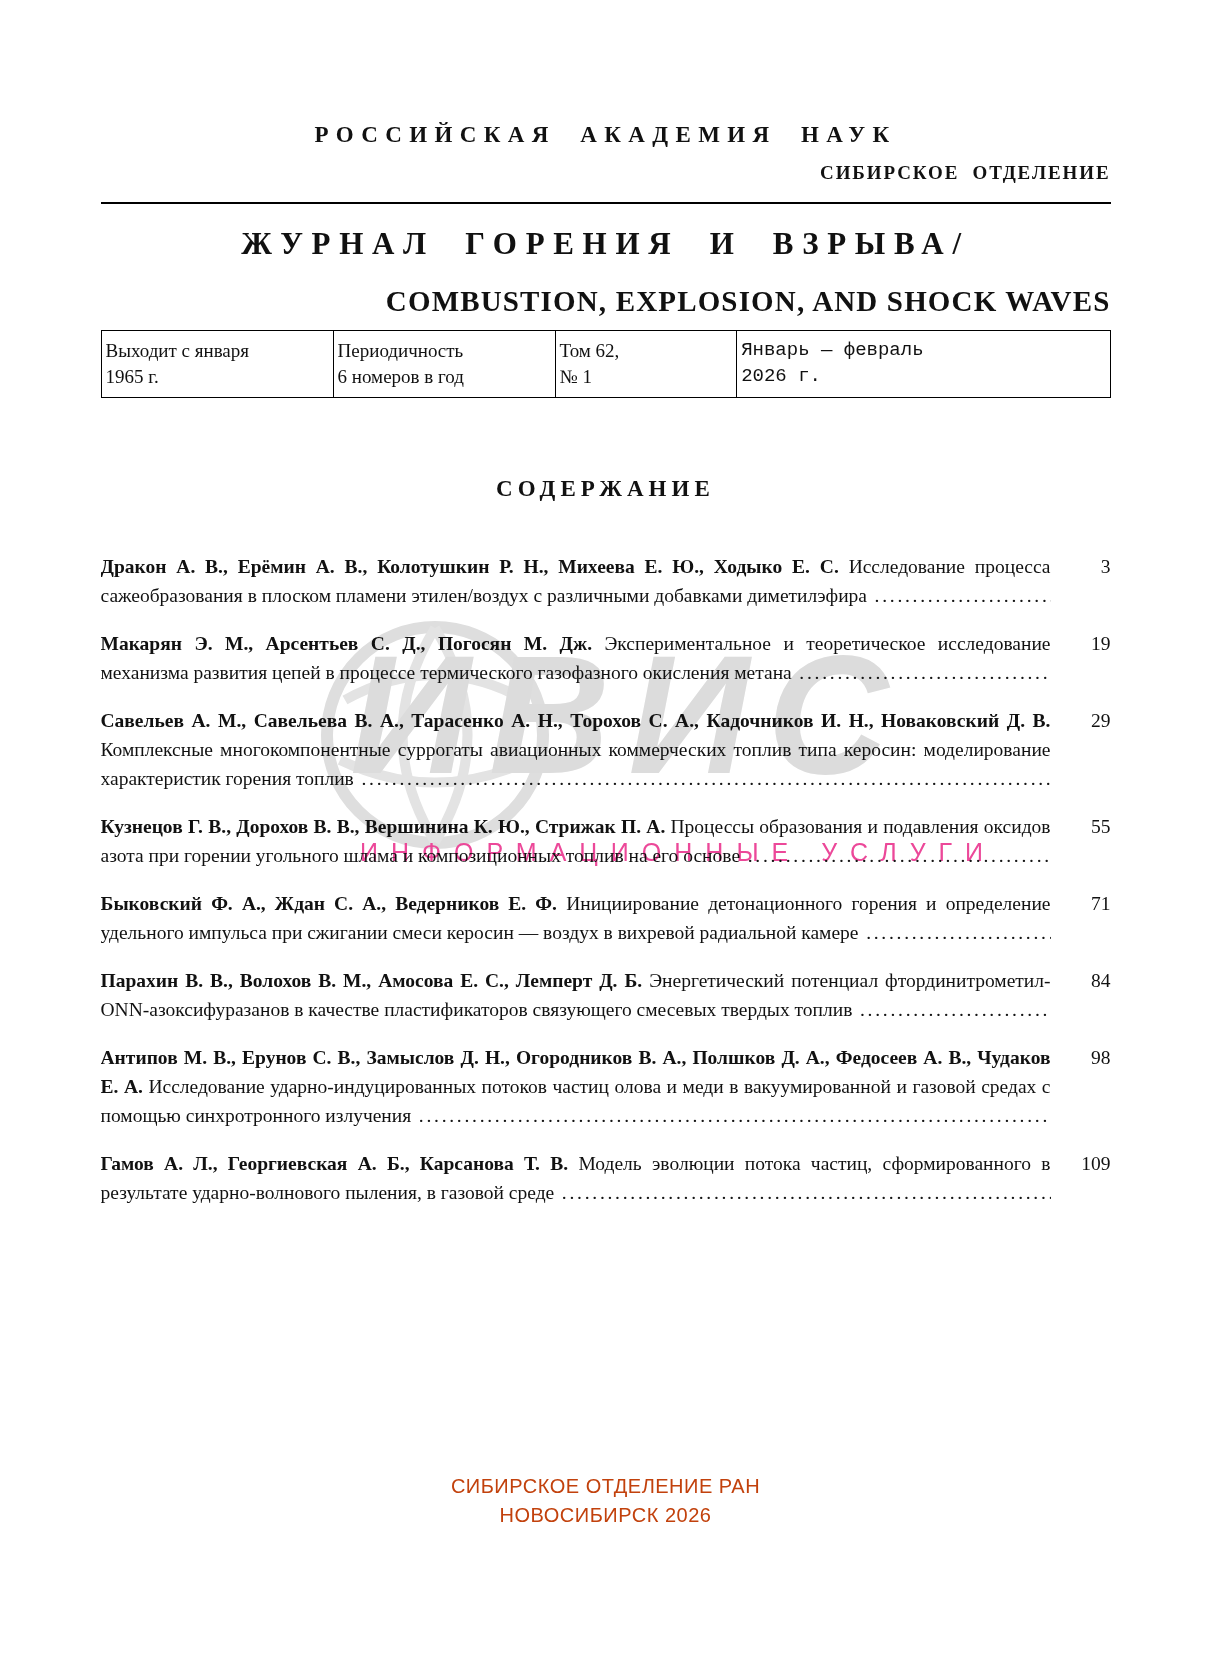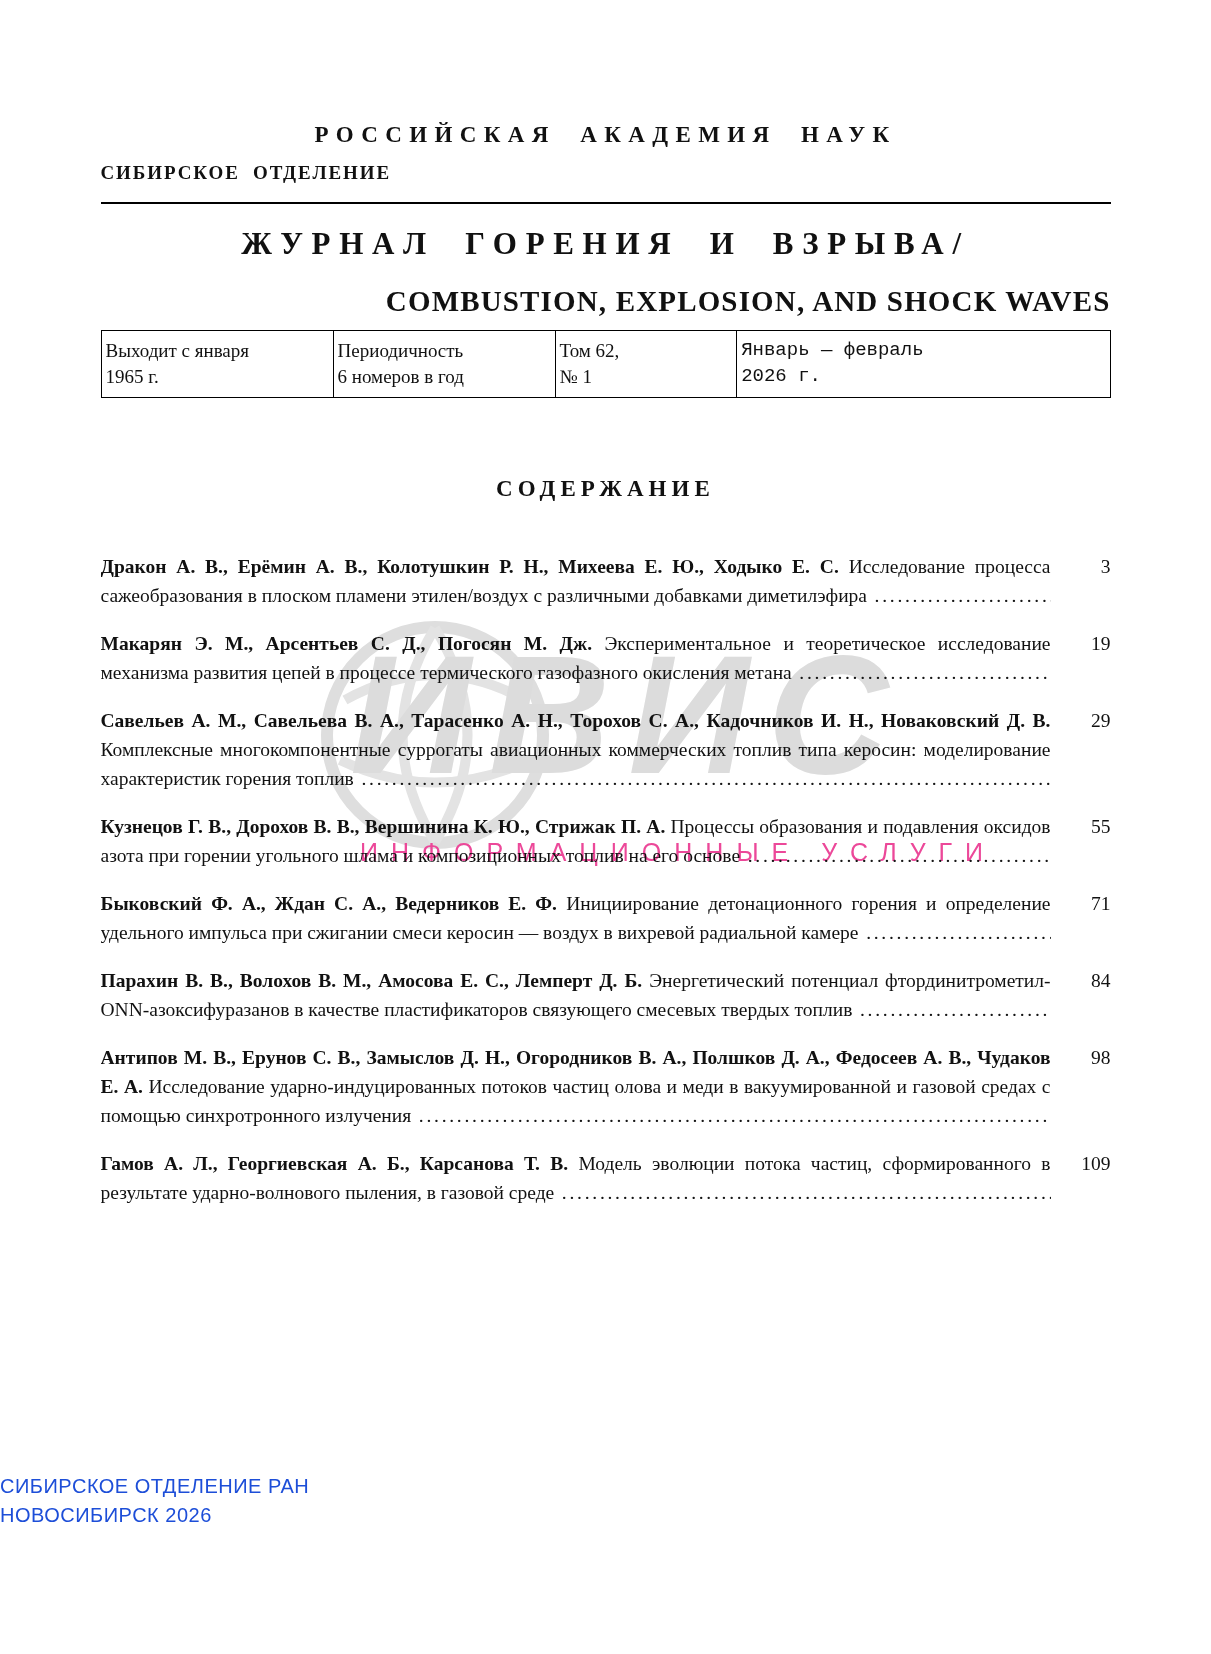--- a/index.html
+++ b/index.html
@@ -50,21 +50,21 @@
 
   .academy {
     text-align: center;
     font-weight: bold;
     font-size: 23px;
     letter-spacing: 0.32em;
     word-spacing: 0.5em;
     margin-top: 32px;
   }
   .branch {
-    text-align: left;
+    text-align: right;
     font-weight: bold;
     font-size: 19px;
     letter-spacing: 0.10em;
     word-spacing: 0.35em;
     margin-top: 14px;
   }
   .rule {
     border: none;
     border-top: 2px solid #000;
     margin: 18px 0 0 0;
@@ -147,26 +147,26 @@
     font-size: 19.5px;
     line-height: 29px;
   }
 
   
   .footer {
     position: absolute;
     left: 0; right: 0;
     top: 1472px;
     z-index: 1;
-    text-align: left;
+    text-align: center;
     font-family: "Liberation Sans", "DejaVu Sans", sans-serif;
     font-size: 20px;
     letter-spacing: 0.5px;
     line-height: 29px;
-    color: #1d4ed8;
+    color: #c2410c;
   }
 </style>
 </head>
 <body>
 
 <div class="watermark">
   <svg class="wm-globe" width="250" height="250" viewBox="0 0 250 250" aria-hidden="true">
     <circle cx="125" cy="125" r="108" fill="none" stroke="#dedede" stroke-width="12"></circle>
     <path d="M 35 90 Q 125 40 215 90" fill="none" stroke="#e3e3e3" stroke-width="10"></path>
     <path d="M 30 150 Q 125 195 220 150" fill="none" stroke="#e3e3e3" stroke-width="10"></path>

